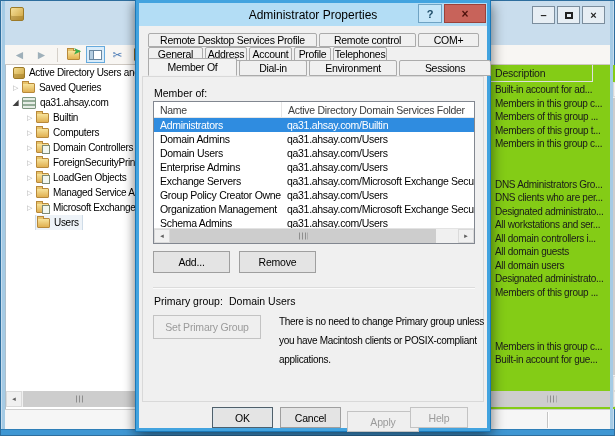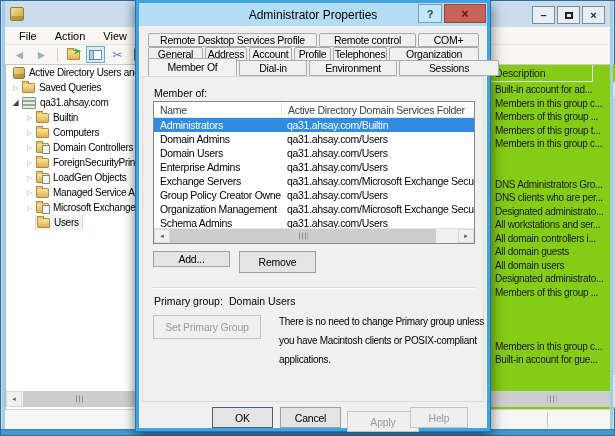--- a/index.html
+++ b/index.html
@@ -112,42 +112,42 @@
     font-weight:bold;font-size:12px;color:#4e120c;}
 
   .tabs{position:absolute;left:9px;top:30px;width:333px;font-size:10.5px;letter-spacing:-0.3px;}
   .tabrow{display:flex;height:14px;}
   .tab{border:1px solid #ababab;border-radius:2px 2px 0 0;background:#f0f0f0;margin-right:2px;
     display:flex;align-items:center;justify-content:center;flex:none;}
   .tabrow3{height:16px;margin-top:-1px;}
   .tab.active{height:18px;margin-top:-2px;border-bottom:1px solid #f0f0f0;background:#f2f2f2;z-index:3;position:relative;}
   .t-w1a{width:97px}.t-w1b{width:169px}.t-w1c{width:61px}
   .t-w2a{width:55px}.t-w2b{width:42px}.t-w2c{width:43px}.t-w2d{width:37px}.t-w2e{width:54px}.t-w2f{width:90px}
-  .t-w3a{width:89px}.t-w3b{width:68px}.t-w3c{width:88px}.t-w3d{width:100px}
+  .t-w3a{width:89px}.t-w3b{width:68px}.t-w3c{width:88px}.t-w3d{width:92px}
 
   .page{position:absolute;left:3px;top:73px;width:342px;height:326px;border:1px solid #d9d9d9;background:#f0f0f0;}
   .fld-label{position:absolute;left:11px;top:10px;font-size:10.5px;}
   .memberbox{position:absolute;left:10px;top:24px;width:322px;height:143px;border:1px solid #828790;background:#fff;overflow:hidden;}
   .mb-hdr{display:flex;height:16px;border-bottom:1px solid #e6e6e6;font-size:10.5px;letter-spacing:-0.3px;color:#3c3c3c;}
   .mb-hdr .c1{width:127px;padding-left:6px;display:flex;align-items:center;}
   .mb-hdr .c2{flex:1;padding-left:6px;border-left:1px solid #e6e6e6;display:flex;align-items:center;white-space:nowrap;overflow:hidden;}
   .mrow{display:flex;height:14px;font-size:10.5px;letter-spacing:-0.3px;align-items:center;}
   .mrow .c1{width:127px;padding-left:6px;white-space:nowrap;overflow:hidden;flex:none;}
   .mrow .c2{flex:1;padding-left:6px;white-space:nowrap;overflow:hidden;}
   .mrow.sel{background:#2f8ce0;color:#fff;}
   .mb-hscroll{position:absolute;left:0;right:0;bottom:0;height:15px;background:#f0f0f0;display:flex;border-top:1px solid #e3e3e3;}
   .mb-hscroll .sb-btn{width:16px;height:100%;}
   .mb-hscroll .sb-thumb{width:268px;}
   .mb-hscroll .trackgap{width:22px;}
 
   .btn{background:#e4e4e4;border:1px solid #9f9f9f;font-size:10.5px;letter-spacing:-0.2px;
     display:flex;align-items:center;justify-content:center;color:#000;}
   .btn.default{border:1px solid #50606b;box-shadow:inset 0 0 0 1px #dde6ec;}
   .btn.disabled{background:#efefef;border:1px solid #c3c3c3;color:#9b9b9b;}
-  .add-btn{position:absolute;left:10px;top:174px;width:77px;height:16px;}
+  .add-btn{position:absolute;left:10px;top:174px;width:77px;height:22px;}
   .remove-btn{position:absolute;left:96px;top:174px;width:77px;height:22px;}
   .divider{position:absolute;left:10px;top:210px;width:322px;height:2px;border-top:1px solid #dcdcdc;border-bottom:1px solid #fbfbfb;}
   .pg-label{position:absolute;left:11px;top:218px;font-size:10.5px;}
   .pg-value{position:absolute;left:86px;top:218px;font-size:10.5px;}
   .setpg-btn{position:absolute;left:10px;top:238px;width:108px;height:24px;}
   .pg-note{position:absolute;left:136px;top:235px;width:206px;font-size:10px;letter-spacing:-0.3px;line-height:19px;}
 
   .dlg-ok{position:absolute;left:73px;top:404px;width:61px;height:21px;}
   .dlg-cancel{position:absolute;left:141px;top:404px;width:61px;height:21px;}
   .dlg-apply{position:absolute;left:208px;top:408px;width:72px;height:21px;}
@@ -163,26 +163,20 @@
       <div class="mw-icon"></div>
       <div class="caps">
         <div class="cap">–</div>
         <div class="cap">
             <span class="maxbox"></span>
           </div>
         <div class="cap">×</div>
       </div>
     </div>
 
-    <div class="menubar">
-      <span class="menu-item">File</span>
-      <span class="menu-item">Action</span>
-      <span class="menu-item">View</span>
-      <span class="menu-item">Help</span>
-    </div>
 
     <div class="toolbar">
       <div class="tbtn">
           <span class="arrow-ic">◄</span>
         </div>
       <div class="tbtn">
           <span class="arrow-ic">►</span>
         </div>
       <div class="tsep"></div>
       <div class="tbtn">
@@ -328,21 +322,20 @@
         <div class="tab t-w1b">Remote Desktop Services Profile</div>
         <div class="tab t-w1a">Remote control</div>
         <div class="tab t-w1c">COM+</div>
       </div>
       <div class="tabrow">
         <div class="tab t-w2a">General</div>
         <div class="tab t-w2b">Address</div>
         <div class="tab t-w2c">Account</div>
         <div class="tab t-w2d">Profile</div>
         <div class="tab t-w2e">Telephones</div>
-        <div class="tab t-w2f">Organization</div>
       </div>
       <div class="tabrow tabrow3">
         <div class="tab active t-w3a">Member Of</div>
         <div class="tab t-w3b">Dial-in</div>
         <div class="tab t-w3c">Environment</div>
         <div class="tab t-w3d">Sessions</div>
       </div>
     </div>
 
     <div class="page">

